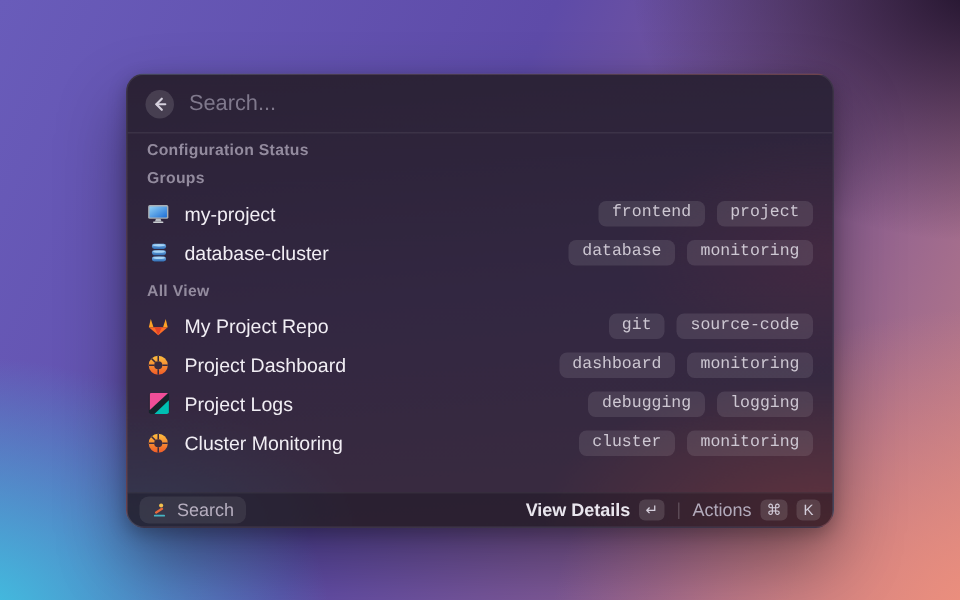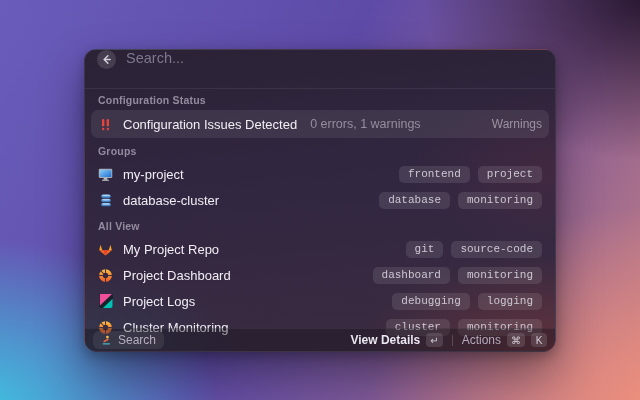--- a/index.html
+++ b/index.html
@@ -20,21 +20,21 @@
     background:
       radial-gradient(55% 45% at 0% 100%, rgba(48,70,96,0.50) 0%, rgba(48,70,96,0) 60%),
       radial-gradient(70% 55% at 100% 100%, rgba(133,58,58,0.55) 0%, rgba(133,58,58,0) 60%),
       radial-gradient(50% 45% at 100% 40%, rgba(96,44,66,0.35) 0%, rgba(96,44,66,0) 60%),
       linear-gradient(175deg, #2b2236 0%, #322741 48%, #3a2b40 100%);
     border: 1px solid rgba(255,255,255,0.08);
     box-shadow: 0 22px 45px rgba(0,0,0,0.38), 0 4px 12px rgba(0,0,0,0.25);
     overflow: hidden;
   }
 
-  .search-bar { height: 38px; display: flex; align-items: flex-start; padding: 0 12px; }
+  .search-bar { height: 38px; display: flex; align-items: center; padding: 0 12px; }
   .back-btn {
     width: 19px; height: 19px; border-radius: 50%;
     background: rgba(255,255,255,0.13);
     display: flex; align-items: center; justify-content: center;
     flex: 0 0 auto; cursor: pointer;
   }
   .search-input {
     background: transparent; border: none; outline: none;
     color: #e9e5ef; font-size: 14.5px; font-family: "Liberation Sans", sans-serif;
     margin-left: 10px; flex: 1;
@@ -100,34 +100,20 @@
       </svg>
     </div>
     <input class="search-input" type="text" placeholder="Search..." style="">
   </div>
   <div class="hdivider"></div>
 
   <div class="list">
 
     <div class="section-header">Configuration Status</div>
 
-    <div class="row selected">
-      <span class="row-icon">
-        <svg width="13" height="13" viewBox="0 0 14 14">
-          <rect x="3.2" y="1" width="2.6" height="8" rx="1.3" fill="#e8443e"></rect>
-          <rect x="8.2" y="1" width="2.6" height="8" rx="1.3" fill="#e8443e"></rect>
-          <rect x="3.2" y="10.6" width="2.6" height="2.6" rx="1.3" fill="#e8443e"></rect>
-          <rect x="8.2" y="10.6" width="2.6" height="2.6" rx="1.3" fill="#e8443e"></rect>
-        </svg>
-      </span>
-      <span class="row-title">Configuration Issues Detected</span>
-      <span class="row-subtitle">0 errors, 1 warnings</span>
-      <span class="row-spacer"></span>
-      <span class="row-accessory">Warnings</span>
-    </div>
 
     <div class="section-header later">Groups</div>
 
     <div class="row">
       <span class="row-icon">
         <svg width="15" height="15" viewBox="0 0 16 16">
           <defs>
               <linearGradient id="scr1" x1="0" y1="0" x2="1" y2="1">
             <stop offset="0" stop-color="#8fd0f6"></stop>
                 <stop offset="1" stop-color="#1f6fd6"></stop>

